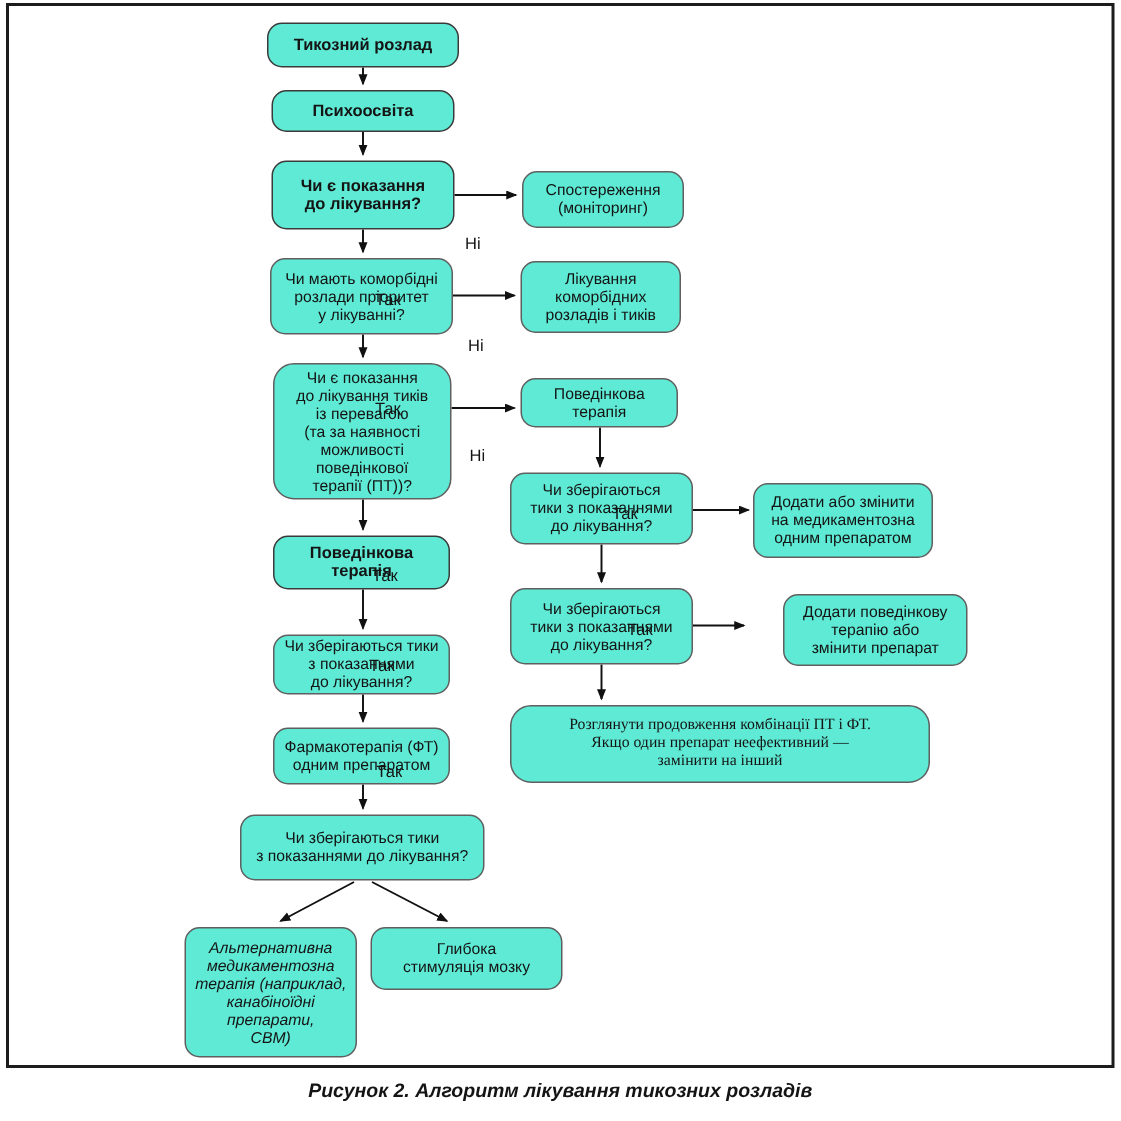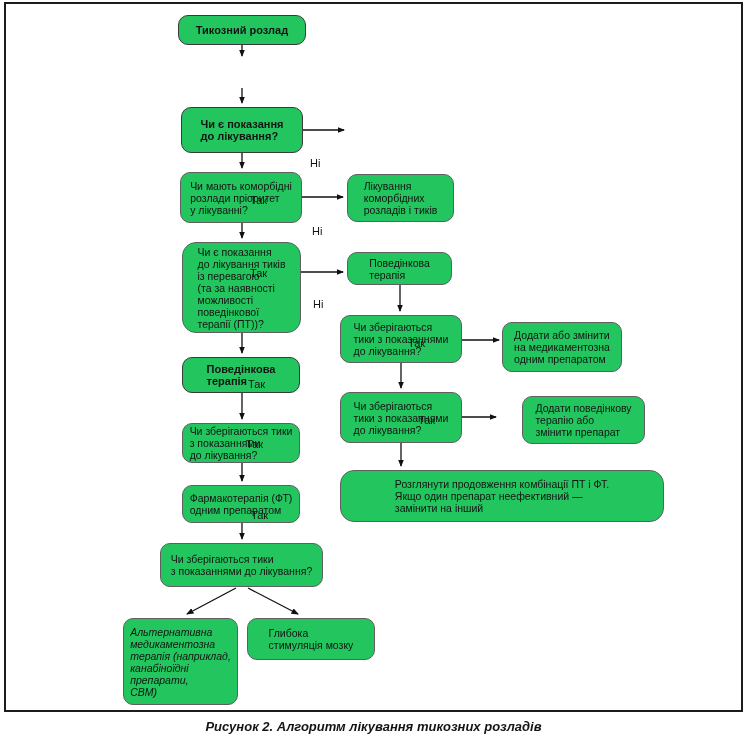--- a/index.html
+++ b/index.html
@@ -6,24 +6,24 @@
   .canvas {
     position:relative; width:747px; height:747px;
     font-family:"Liberation Sans", sans-serif; background:#ffffff; overflow:hidden;
   }
   .frame {
     position:absolute; left:4px; top:2px; width:739px; height:710px;
     border:2px solid #1c1c1c; box-sizing:border-box; background:#ffffff;
   }
   svg.connectors { position:absolute; left:0; top:0; width:747px; height:747px; pointer-events:none; }
   .node {
-    position:absolute; box-sizing:border-box; background:#22c55e;
+    position:absolute; box-sizing:border-box; background:#5eead4;
     border:1.4px solid #5f5f5f; border-radius:10px;
     display:flex; align-items:center; justify-content:center;
-    white-space:pre-line;
+    text-align:center; white-space:pre-line;
     font-size:10.5px; line-height:12px; color:#141414; padding:2px 3px;
   }
   .node.bold { font-weight:bold; font-size:11px; border-color:#3a3a3a; }
   .node.big { border-radius:14px; }
   .elabel { position:absolute; font-size:11px; color:#141414;margin-top:42px; }
   .caption {
     position:absolute; left:0; top:719px; width:747px; text-align:center;
     font-weight:bold; font-style:italic; font-size:13px; color:#141414;
   }
 </style>
@@ -56,24 +56,27 @@
       <line x1="242" y1="393" x2="242" y2="419" marker-end="url(#ah)"></line>
       <line x1="242" y1="463" x2="242" y2="481" marker-end="url(#ah)"></line>
       <line x1="242" y1="523" x2="242" y2="539" marker-end="url(#ah)"></line>
       <line x1="236" y1="588" x2="187" y2="614" marker-end="url(#ah)"></line>
       <line x1="248" y1="588" x2="298" y2="614" marker-end="url(#ah)"></line>
     </g>
   </svg>
 
   <div class="node bold" style="left:178px;top:15px;width:128px;height:30px;">Тикозний розлад</div>
 
+  <div class="node bold" style="left:181px;top:60px;width:122px;height:28px;">Психоосвіта</div>
 
   <div class="node bold" style="left:181px;top:107px;width:122px;height:46px;">Чи є показання
 до лікування?</div>
 
+  <div class="node" style="left:348px;top:114px;width:108px;height:38px;">Спостереження
+(моніторинг)</div>
 
   <div class="node" style="left:347px;top:174px;width:107px;height:48px;">Лікування
 коморбідних
 розладів і тиків</div>
 
   <div class="node" style="left:180px;top:172px;width:122px;height:51px;">Чи мають коморбідні
 розлади пріоритет
 у лікуванні?</div>
 
   <div class="node big" style="left:182px;top:242px;width:119px;height:91px;">Чи є показання
@@ -96,21 +99,21 @@
 одним препаратом</div>
 
   <div class="node" style="left:340px;top:392px;width:122px;height:51px;">Чи зберігаються
 тики з показаннями
 до лікування?</div>
 
   <div class="node" style="left:499px;top:396px;width:123px;height:48px;margin-left:23px;">Додати поведінкову
 терапію або
 змінити препарат</div>
 
-  <div class="node big" style="left:340px;top:470px;width:324px;height:52px;">Розглянути продовження комбінації ПТ і ФТ.
+  <div class="node big" style="left:340px;top:470px;width:280px;height:52px;font-family:Liberation Serif, serif;">Розглянути продовження комбінації ПТ і ФТ.
 Якщо один препарат неефективний —
 замінити на інший</div>
 
   <div class="node bold" style="left:182px;top:357px;width:118px;height:36px;">Поведінкова
 терапія</div>
 
   <div class="node" style="left:182px;top:423px;width:118px;height:40px;">Чи зберігаються тики
 з показаннями
 до лікування?</div>
 

